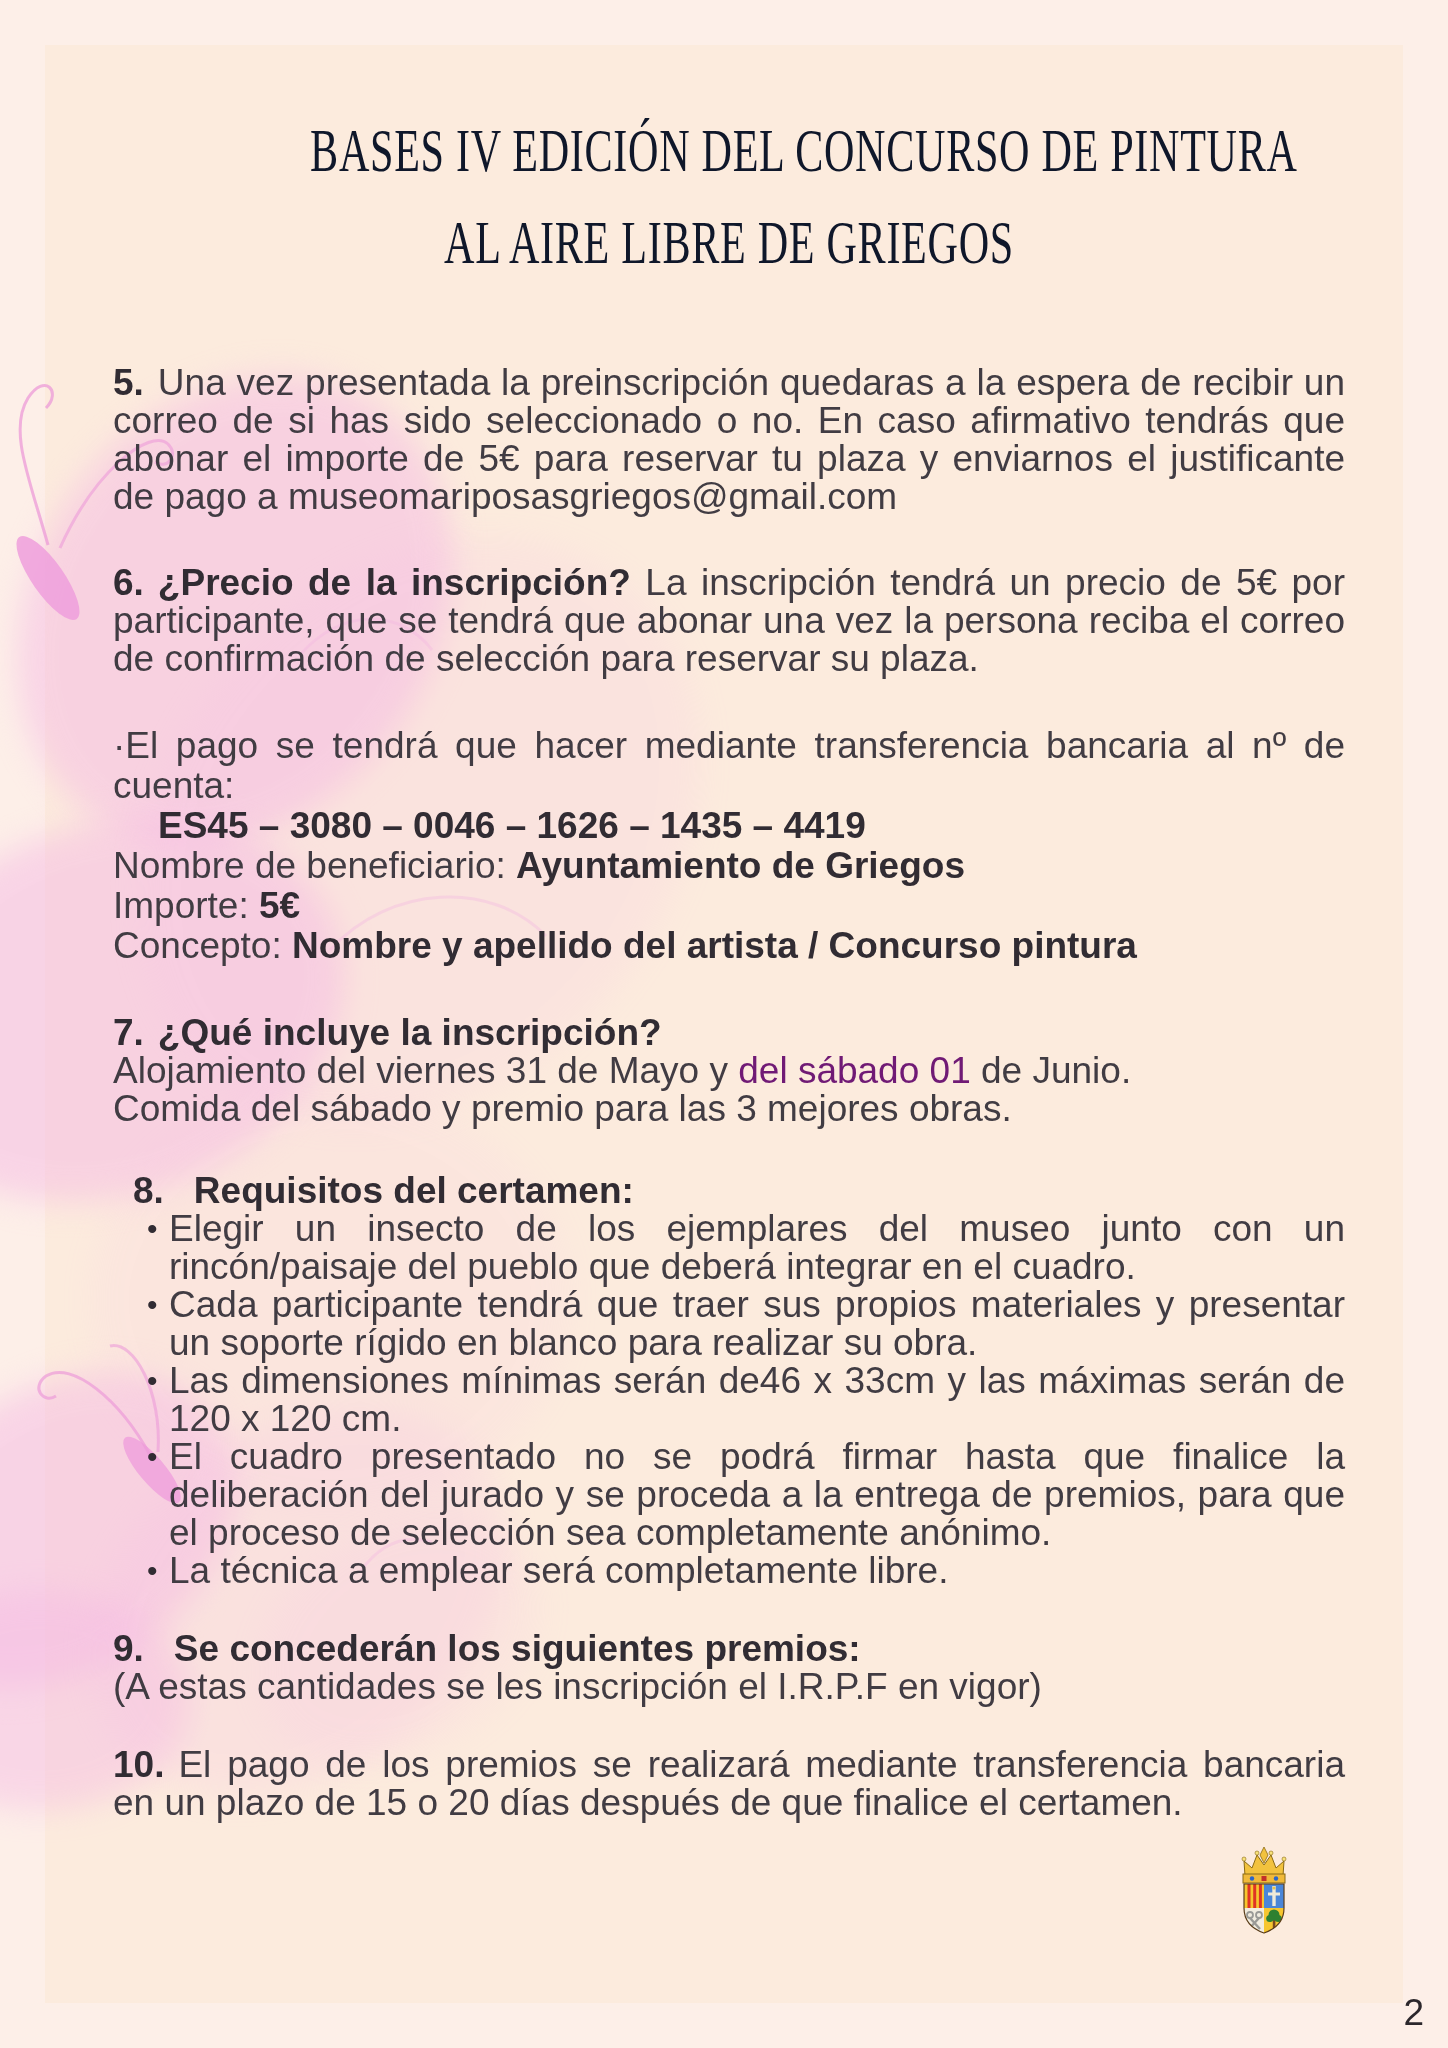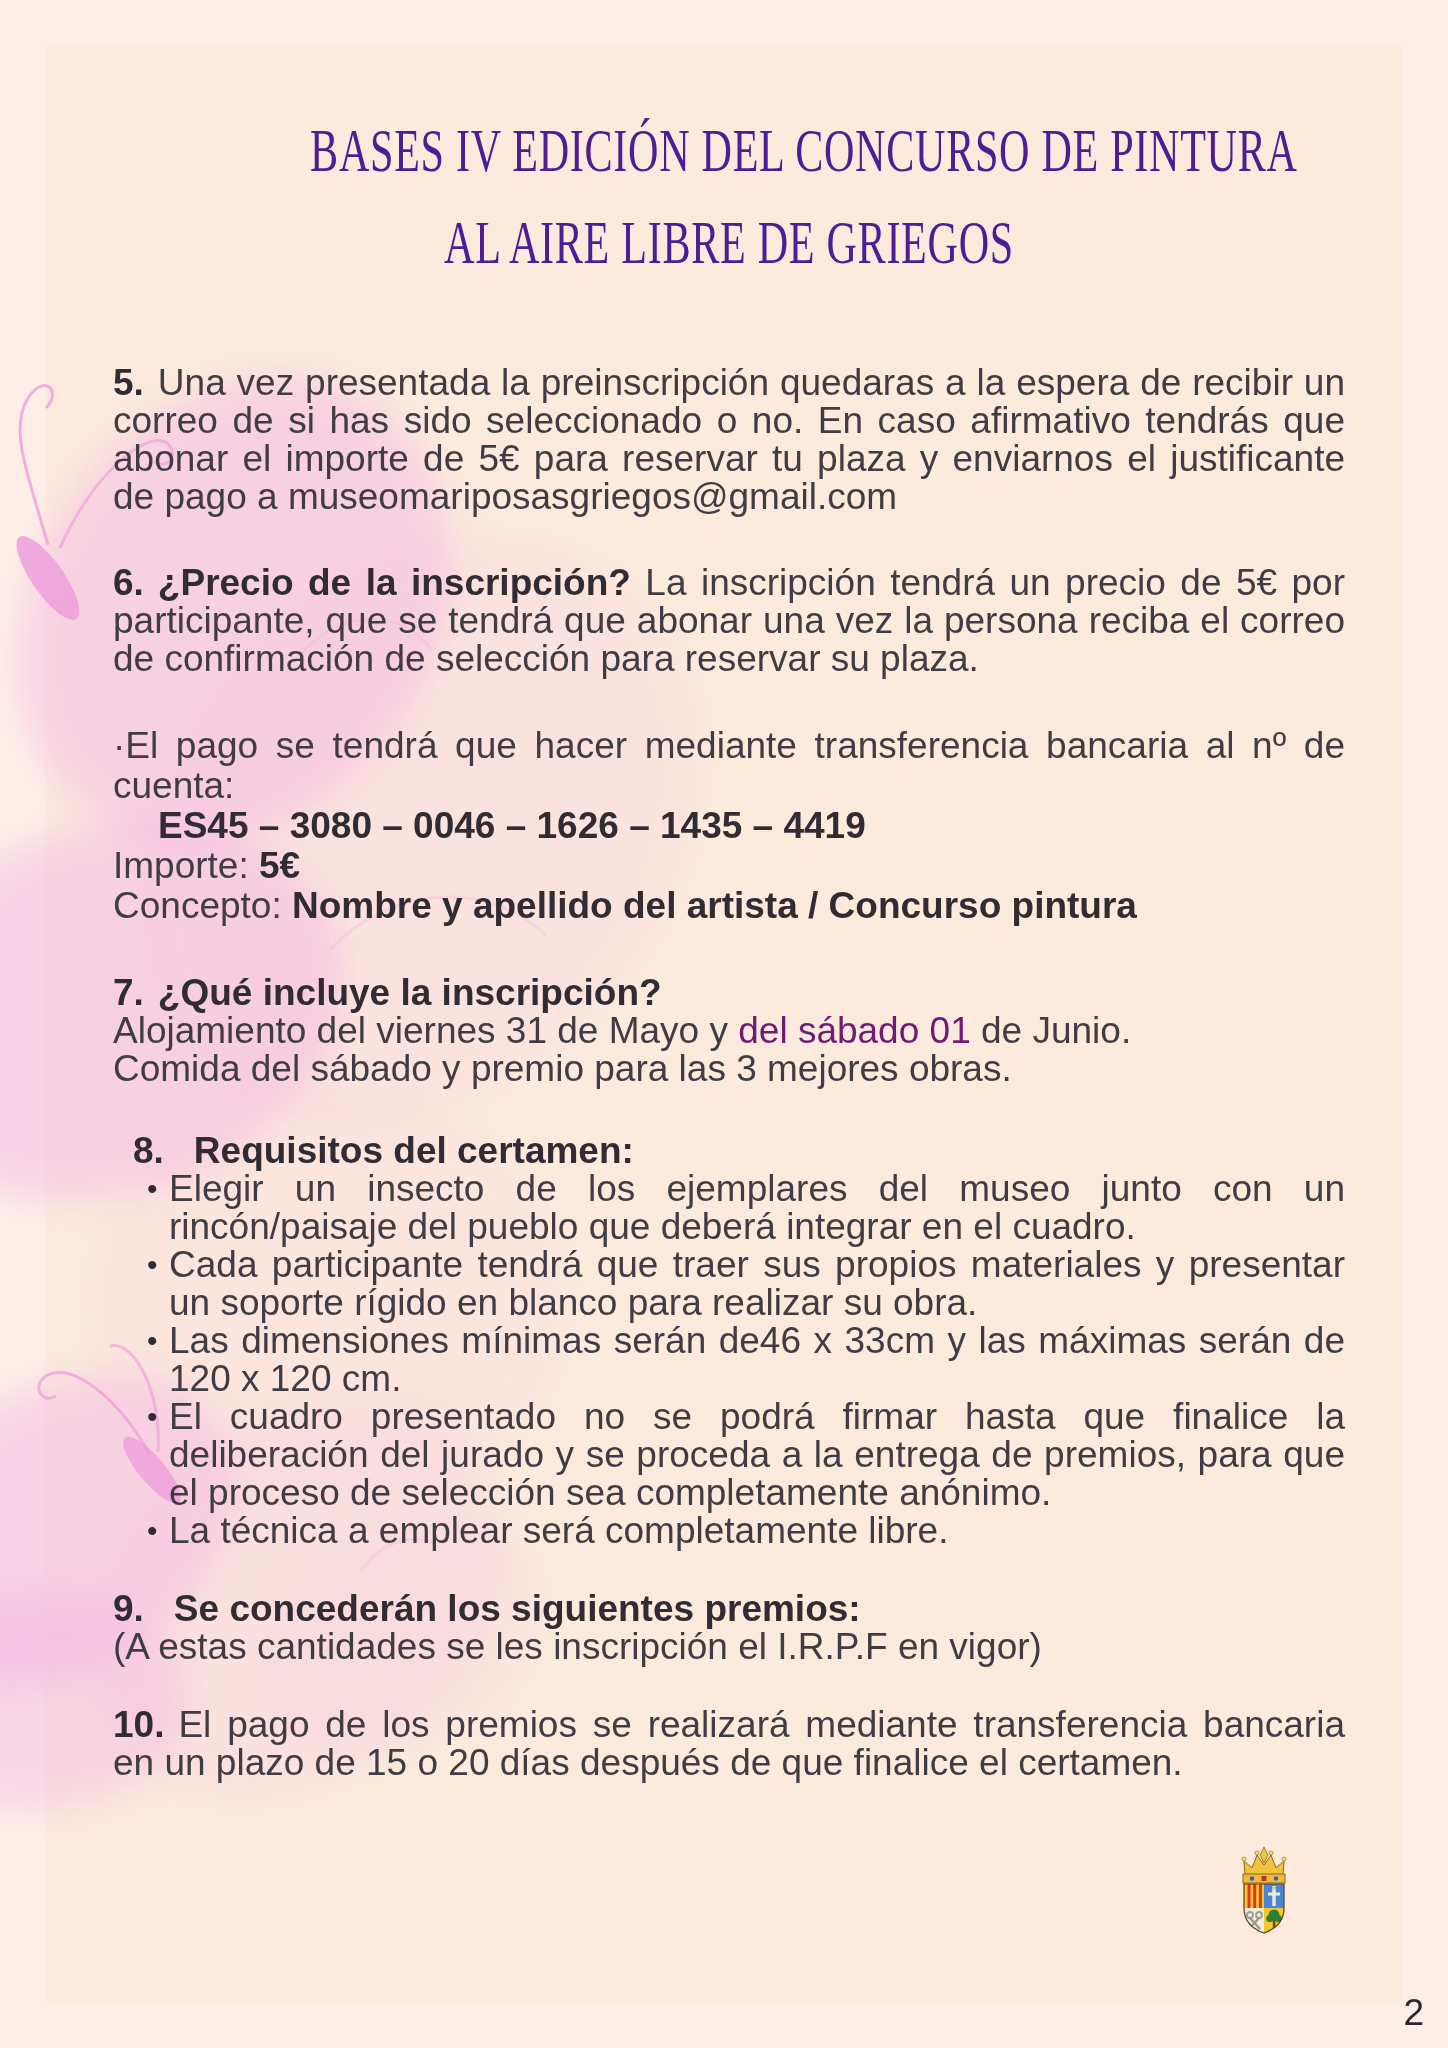--- a/index.html
+++ b/index.html
@@ -16,21 +16,21 @@
     background:#fcebdd;
     z-index:0;
   }
   svg.decor{position:absolute;left:0;top:0;z-index:1;}
   .page{
     position:absolute;left:0;top:0;width:1448px;height:2048px;
     box-sizing:border-box;
     padding:104px 103px 0 113px;
     z-index:2;
   }
-  .title{text-align:center;margin:0 0 76px 0;color:#4c1d95;overflow:visible;}
+  .title{text-align:center;margin:0 0 76px 0;color:#0f172a;overflow:visible;}
   .title-line{
     font-family:"Liberation Serif","DejaVu Serif",serif;
     font-size:62px;line-height:92px;font-weight:500;
     letter-spacing:1px;white-space:nowrap;
     transform:scaleX(0.68);transform-origin:50% 50%;
   }
   .para{
     font-size:37px;line-height:38px;
     text-align:justify;
     margin:0 0 48px 0;
@@ -108,20 +108,21 @@
     <div class="title-line">AL AIRE LIBRE DE GRIEGOS</div>
   </div>
 
   <p class="para"><span class="num">5.</span><span>Una vez presentada la preinscripción quedaras a la espera de recibir un correo de si has sido seleccionado o no. En caso afirmativo tendrás que abonar el importe de 5€ para reservar tu plaza y enviarnos el justificante de pago a museomariposasgriegos@gmail.com</span></p>
 
   <p class="para"><span class="num">6.</span><strong>¿Precio de la inscripción?</strong><span> La inscripción tendrá un precio de 5€ por participante, que se tendrá que abonar una vez la persona reciba el correo de confirmación de selección para reservar su plaza.</span></p>
 
   <p class="para pay">
     <span class="line">·El pago se tendrá que hacer mediante transferencia bancaria al nº de cuenta:</span>
     <span class="line iban">ES45 – 3080 – 0046 – 1626 – 1435 – 4419</span>
+    <span class="line"><span>Nombre de beneficiario: </span><strong>Ayuntamiento de Griegos</strong></span>
     <span class="line"><span>Importe: </span><strong>5€</strong></span>
     <span class="line"><span>Concepto: </span><strong>Nombre y apellido del artista / Concurso pintura</strong></span>
   </p>
 
   <div class="para" style="margin-bottom:44px;">
     <div><span class="num">7.</span><strong>¿Qué incluye la inscripción?</strong></div>
     <div class="note"><span>Alojamiento del viernes 31 de Mayo y </span><span class="light">del sábado 01 </span><span>de Junio.</span></div>
     <div class="note">Comida del sábado y premio para las 3 mejores obras.</div>
   </div>
 

